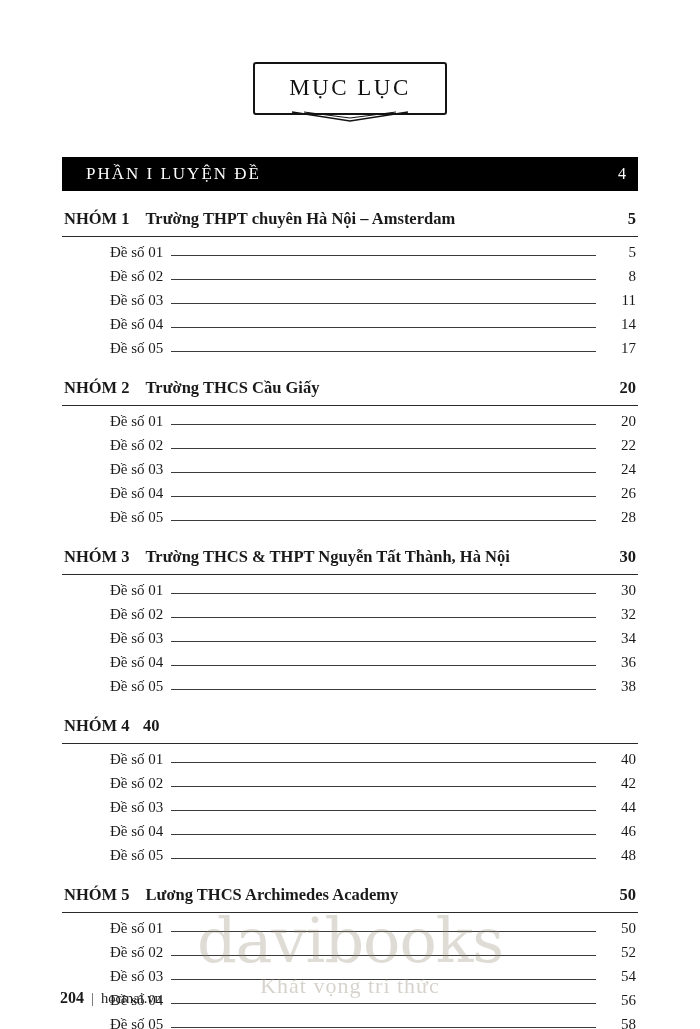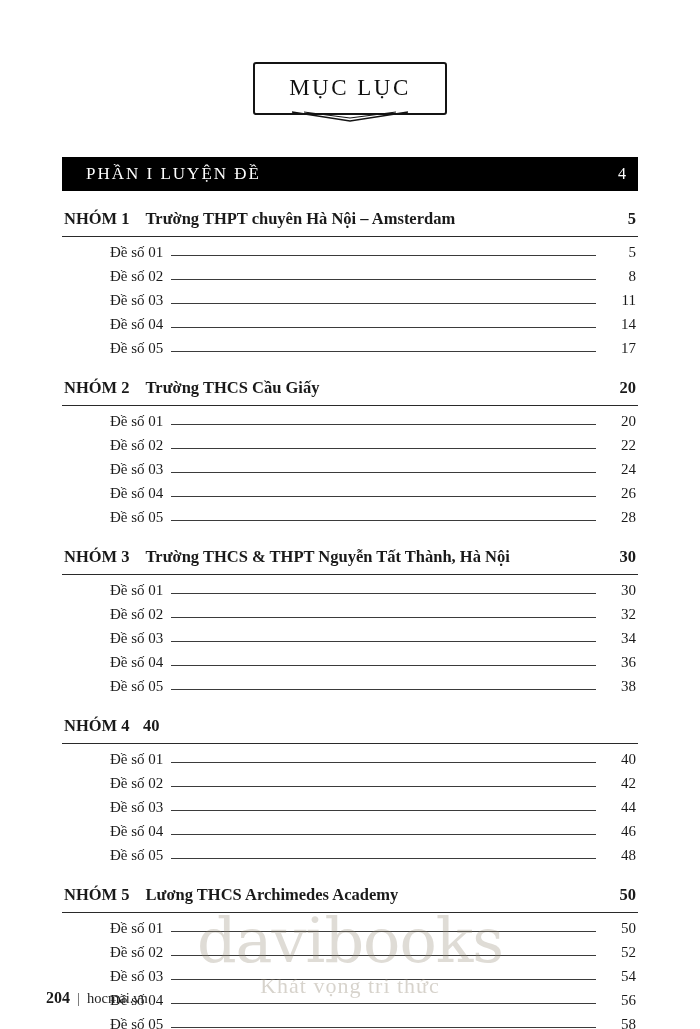--- a/index.html
+++ b/index.html
@@ -132,21 +132,21 @@
   .entry .e-page {
     width: 30px;
     text-align: right;
     white-space: nowrap;
     padding-right: 2px;
   }
 
   
   .footer {
     position: absolute;
-    left: 46px;
+    left: 60px;
     bottom: 22px;
     display: flex;
     align-items: baseline;
     gap: 7px;
   }
   .footer .f-num {
     font-weight: bold;
     font-size: 16px;
   }
   .footer .f-sep {

